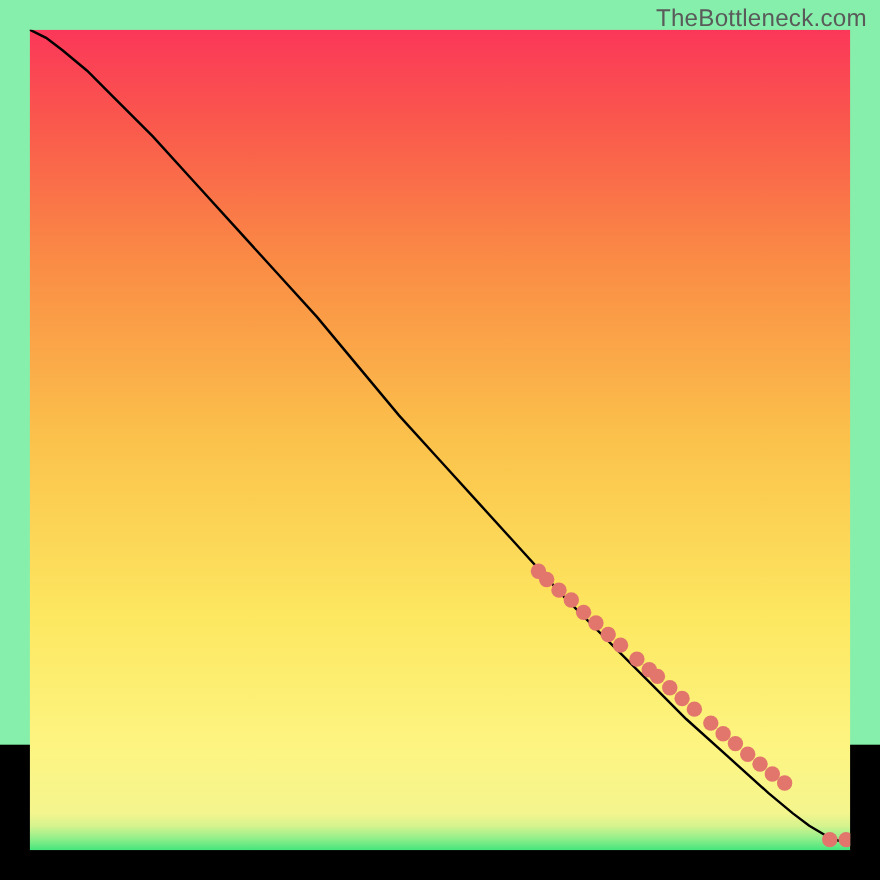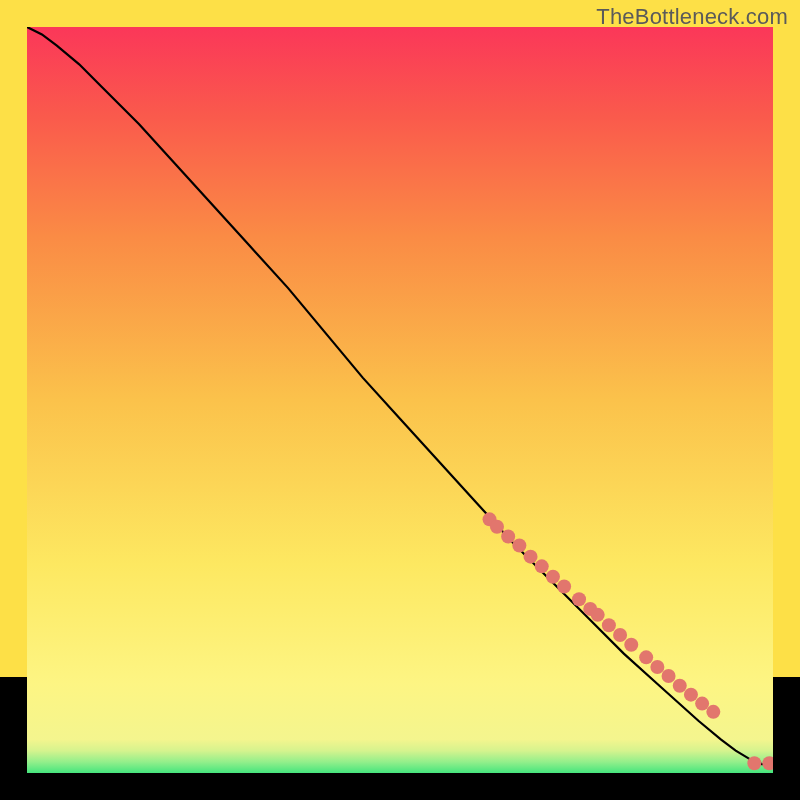--- a/index.html
+++ b/index.html
@@ -8,21 +8,21 @@
     width: 800px;
     height: 800px;
     background: #000;
     overflow: hidden;
     font-family: Arial, Helvetica, sans-serif;
   }
   .frame {
     position: relative;
     width: 800px;
     height: 677px;
-    background: #fde047;
+    background: #86efac;
   }
   .watermark {
     position: absolute;
     top: 4px;
     right: 12px;
     color: #5a5a5a;
     font-size: 22px;
     font-weight: 400;
     letter-spacing: 0.2px;
     z-index: 50;

